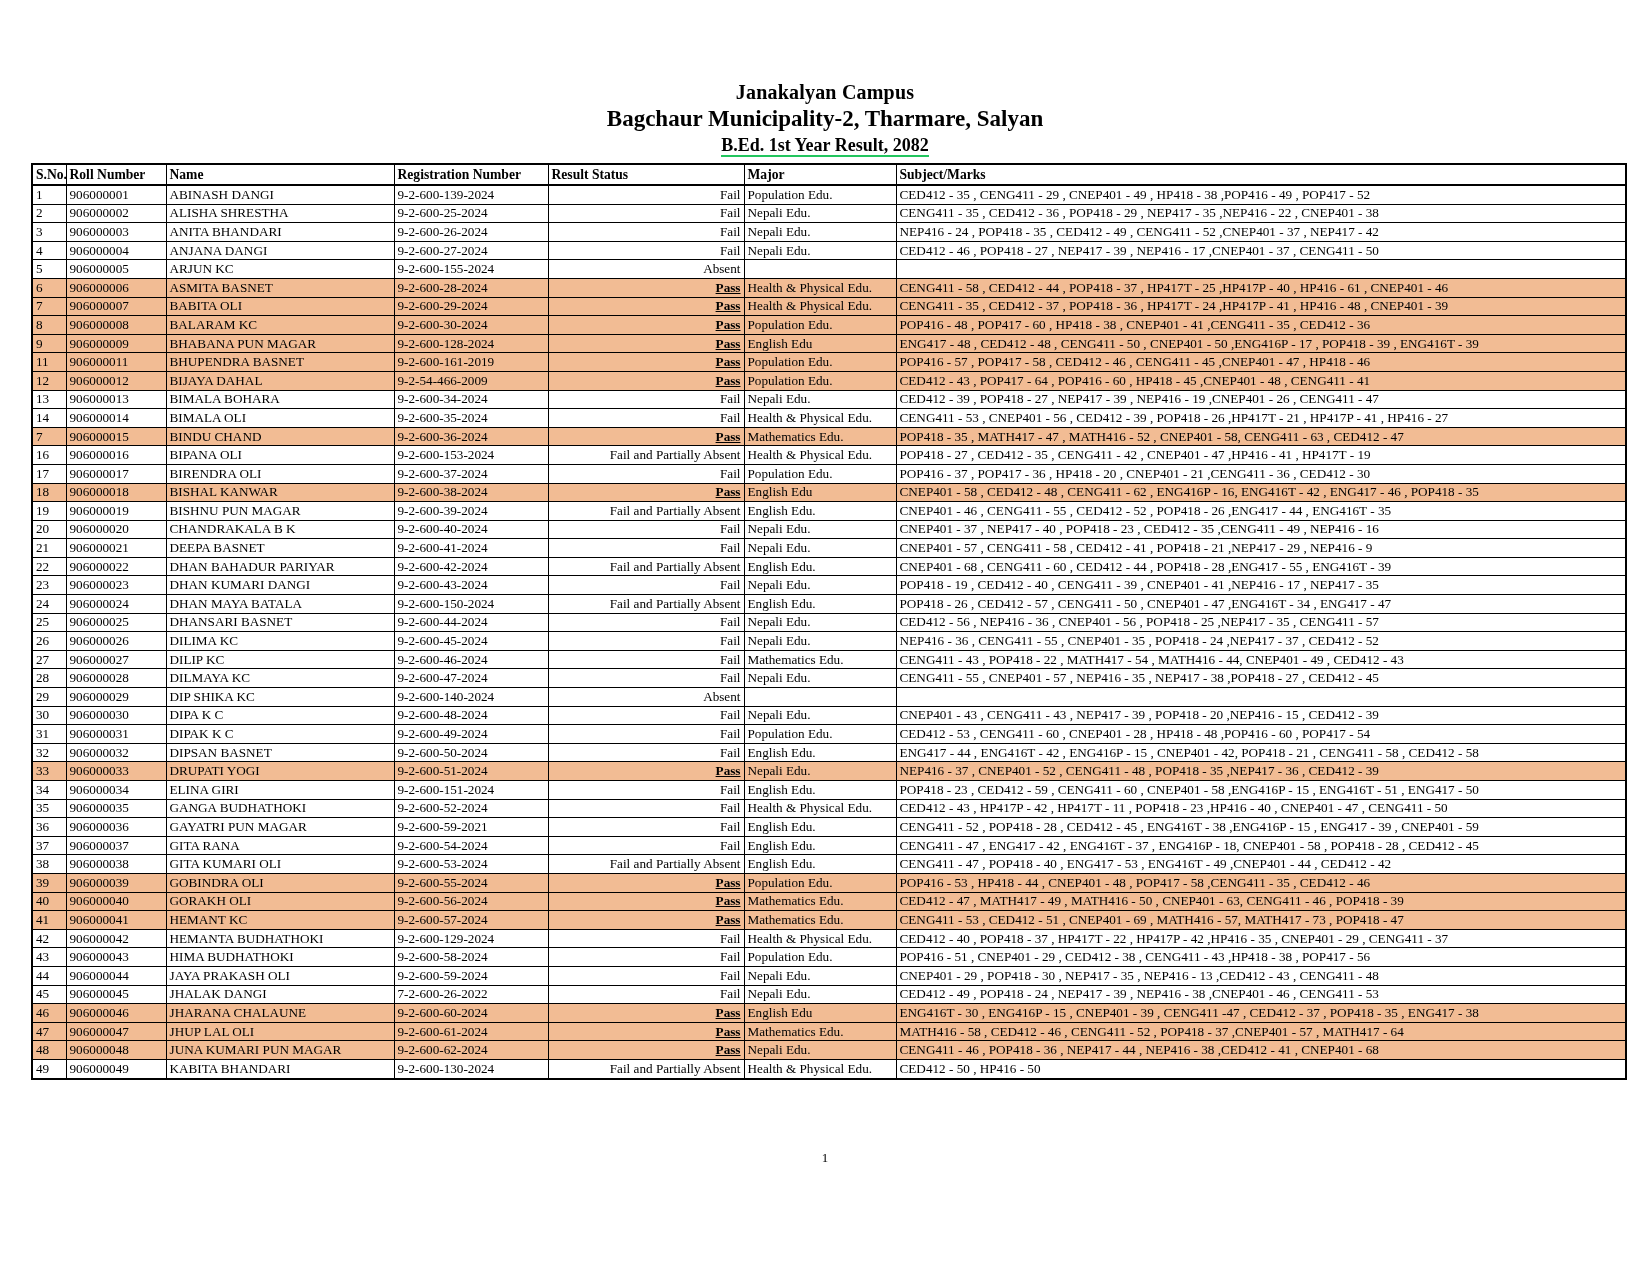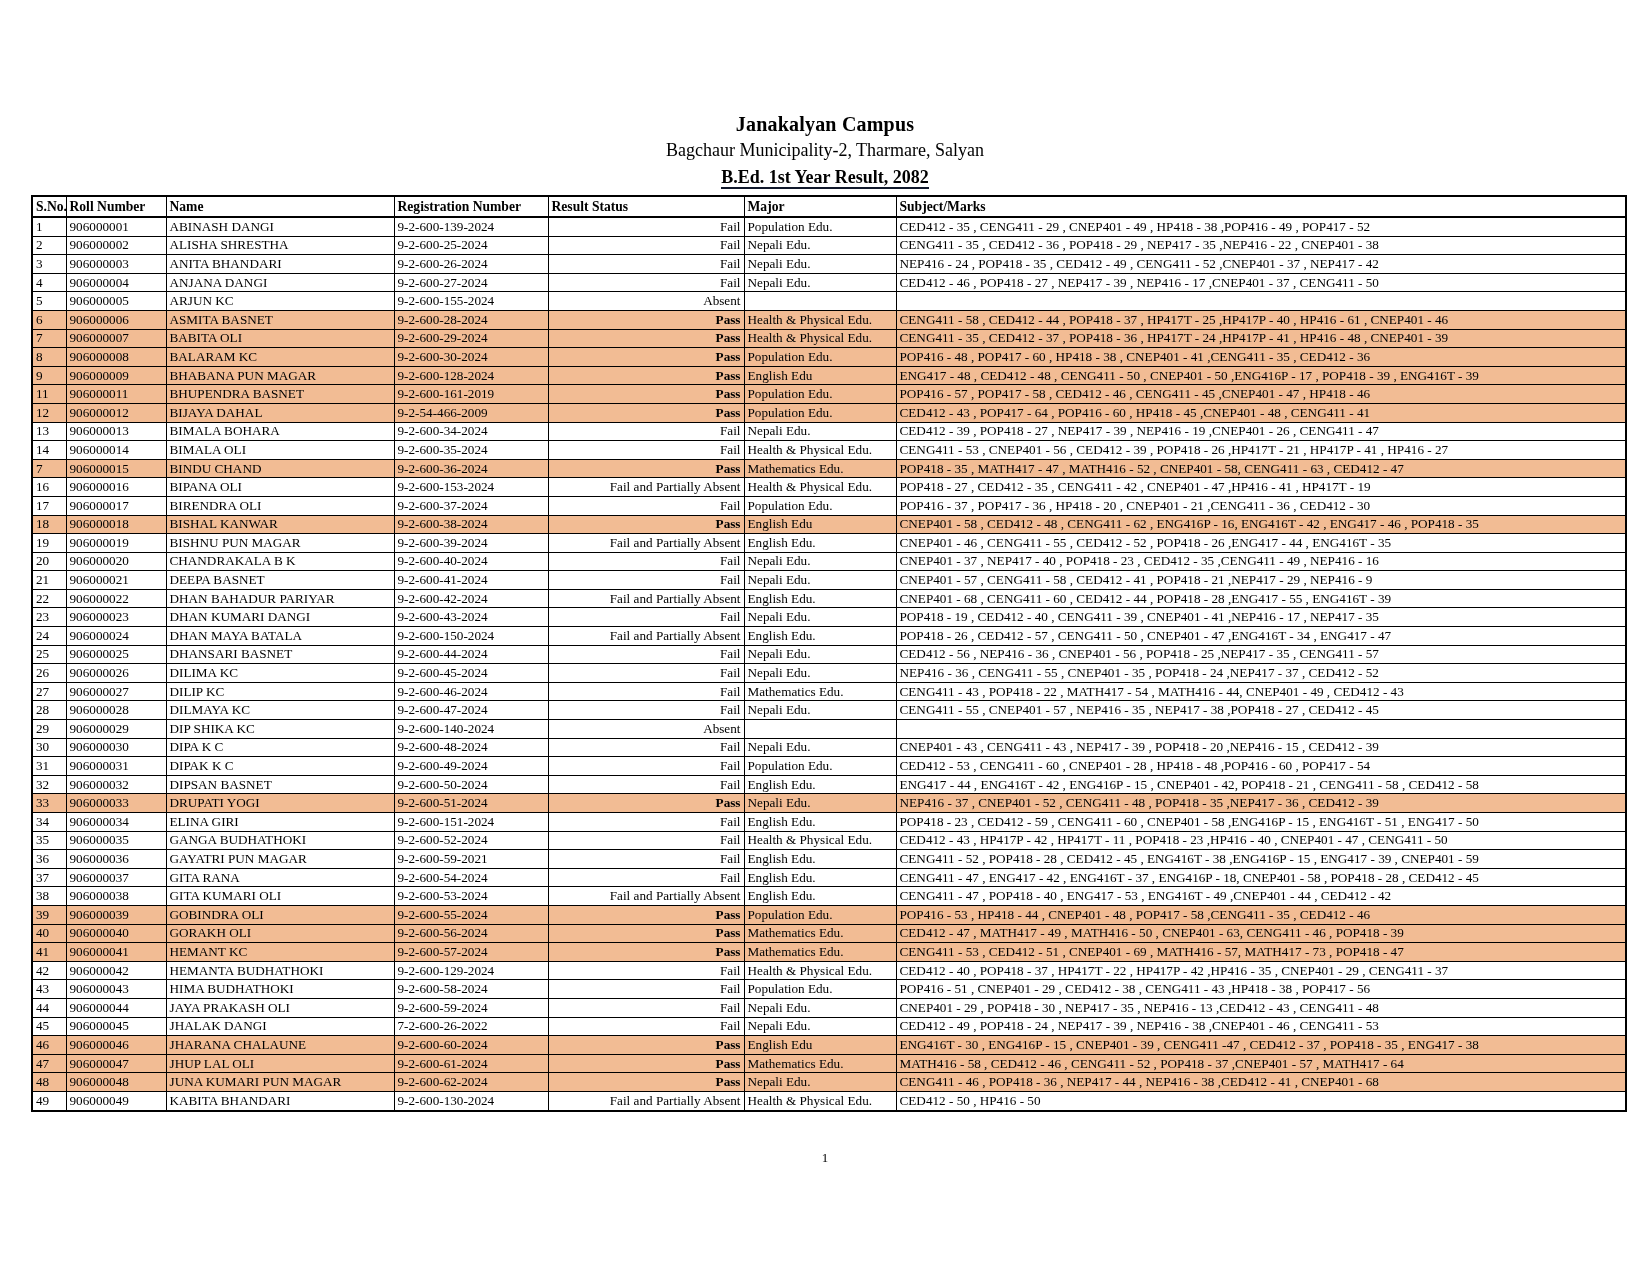--- a/index.html
+++ b/index.html
@@ -17,42 +17,42 @@
   }
   .page {
     width: 1650px;
     height: 1275px;
     box-sizing: border-box;
     padding: 0;
     position: relative;
   }
   .header-block {
     text-align: center;
-    padding-top: 112px;
+    padding-top: 80px;
   }
   .campus-title {
     font-size: 20px;
     font-weight: bold;
     line-height: 25px;
     letter-spacing: 0.2px;
   }
   .campus-address {
-    font-size: 18px;
-    font-weight: normal;
+    font-size: 23px;
+    font-weight: bold;
     line-height: 25px;
     margin-top: 1px;
   }
   .result-title {
     font-size: 18px;
     font-weight: bold;
     line-height: 24px;
     margin-top: 2px;
   }
   .result-title span {
-    border-bottom: 2px solid #0f172a;
+    border-bottom: 2px solid #22c55e;
     padding-bottom: 0px;
   }
 
   .table-wrap {
     margin: 6px 0 0 31px;
     width: 1594px;
     border-radius: 27px;
   }
   table.result {
     border-collapse: collapse;
@@ -81,21 +81,21 @@
   col.c-sno     { width: 34px; }
   col.c-roll    { width: 100px; }
   col.c-name    { width: 228px; }
   col.c-reg     { width: 154px; }
   col.c-status  { width: 196px; }
   col.c-major   { width: 152px; }
   col.c-subj    { width: 730px; }
 
   td.sno, td.roll, td.name, td.reg, td.major, td.subj { text-align: left; }
   td.status { text-align: right; }
-  td.status.pass { font-weight: bold; }
+  td.status.pass { font-weight: bold; text-decoration: underline; }
 
   tr.hl td { background: #F2BC94; }
   tr.hl td { border-top: 1px solid #000; border-bottom: 1px solid #000; }
 
   .page-number {
     position: absolute;
     left: 0;
     right: 0;
     top: 1150px;
     text-align: center;

